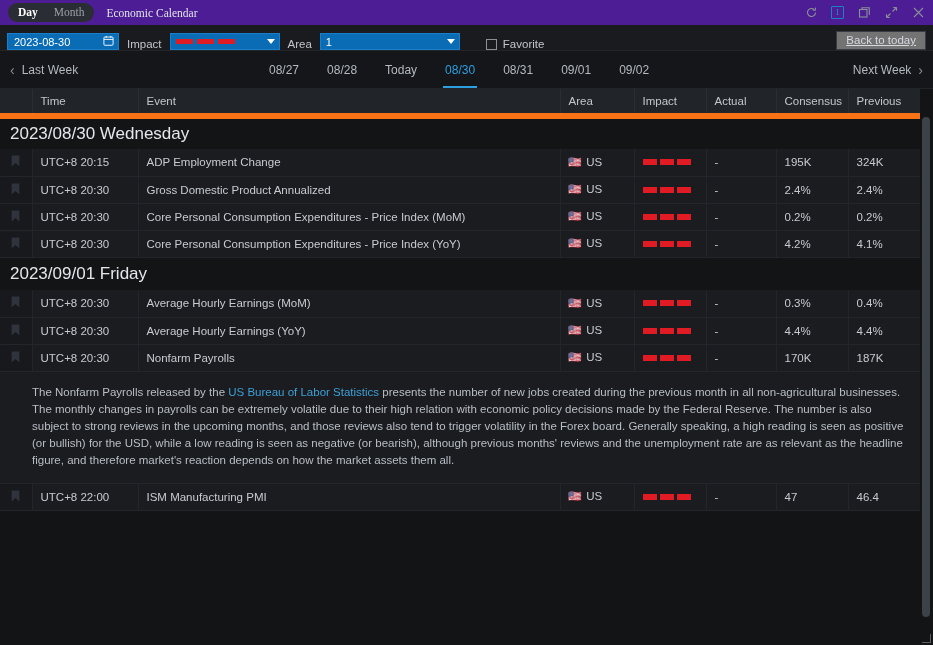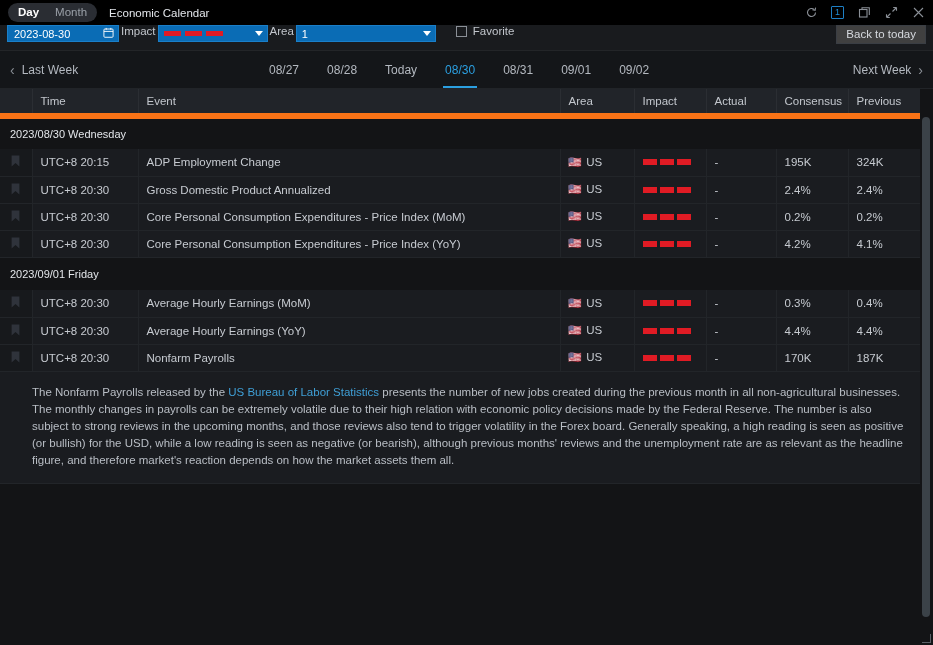--- a/index.html
+++ b/index.html
@@ -8,24 +8,25 @@
     background: #131416;
     font-family: "Liberation Sans", sans-serif;
     color: #c8cbd0;
     overflow: hidden;
   }
   body { position: relative; }
 
   
   .titlebar {
     height: 25px;
-    background: #000000;
+    background: #4c1d95;
     display: flex; align-items: center;
     padding: 0 6px 0 6px;
     position: relative;
+    font-family: Liberation Serif, serif;
   }
   .seg {
     display: flex; align-items: center;
     background: #2a2d33;
     border-radius: 11px;
     height: 19px;
     padding: 0 2px;
     margin-left: 2px;
   }
   .seg-item {
@@ -53,23 +54,23 @@
     width: 13px; height: 13px; border: 1px solid #1d7fc4;
     color: #1d8fd6; font-size: 9px; line-height: 11px;
     text-align: center; border-radius: 1px;
   }
 
   
   .filterbar {
     height: 26px;
     background: #191b1e;
     border-bottom: 1px solid #232528;
-    display: flex; align-items: flex-start;
+    display: flex; align-items: flex-end;
     padding: 0 7px;
-    gap: 2px;
+    gap: 8px;
     position: relative;
   }
   .date-input {
     width: 112px; height: 17px;
     background: #0a6cb5;
     border: 1px solid #1a7fc9;
     display: flex; align-items: center; justify-content: space-between;
     padding: 0 4px 0 6px;
     font-size: 11px; color: #ffffff;
   }
@@ -83,22 +84,22 @@
   .dd-area { width: 140px; }
   .caret { width: 0; height: 0; border-left: 4.5px solid transparent;
            border-right: 4.5px solid transparent; border-top: 5px solid #fff; }
   .bars { display: flex; gap: 4px; align-items: center; }
   .bar { width: 17px; height: 5px; background: #e01b24; }
   .chk-wrap { display: flex; align-items: center; gap: 6px; margin-left: 18px; }
   .chk { width: 11px; height: 11px; border: 1px solid #8b9097; background: transparent; }
   .btn-today {
     position: absolute; right: 7px;
     height: 19px; padding: 0 9px;
-    background: #404040; border: 1px solid #3a3e44;
-    color: #d6d9de; font-size: 11.5px; line-height: 17px;
+    background: #737373; border: 1px solid #3a3e44;
+    color: #d6d9de; font-size: 11.5px; line-height: 17px; text-decoration: underline;
   }
 
   
   .weeknav {
     height: 38px; background: #141619;
     display: flex; align-items: center;
     position: relative; padding: 0 10px;
     border-bottom: 1px solid #212428;
   }
   .wn-side { display: flex; align-items: center; gap: 7px; font-size: 12px; color: #b4b9c0; }
@@ -142,21 +143,21 @@
     border-bottom: 1px solid #222529;
     background: #1a1c20;
     white-space: nowrap; overflow: hidden; text-overflow: ellipsis;
   }
   tbody tr.ev td.cell-flag { padding: 0; text-align: center; background: #17191c; }
   tbody tr.ev td.cell-prev { border-right: none; }
   .bookmark { display: inline-block; color: #2d3139; }
 
   tr.dayhdr td {
     background: #131416; height: 33px;
-    font-size: 11px; color: #e3e6ea;
+    font-size: 17px; color: #e3e6ea;
     border-right: none; border-bottom: none; padding-left: 10px; margin-left: 44px;
   }
 
   .flagus { font-size: 11px; margin-right: 4px; }
   .impact-cell { padding: 0 8px; }
   .impact-bars { display: flex; gap: 3px; align-items: center; }
   .ibar { width: 14px; height: 6px; background: #e01b24; }
 
   tr.desc td {
     background: #1a1c20; border-right: none;
@@ -419,20 +420,38 @@
               <span class="ibar"></span>
             </span>
           </td>
           <td>-</td>
           <td>170K</td>
           <td class="cell-prev">187K</td>
         </tr>
         <tr class="desc">
           <td colspan="8"><span>The Nonfarm Payrolls released by the </span><a href="#">US Bureau of Labor Statistics</a><span> presents the number of new jobs created during the previous month in all non-agricultural businesses. The monthly changes in payrolls can be extremely volatile due to their high relation with economic policy decisions made by the Federal Reserve. The number is also subject to strong reviews in the upcoming months, and those reviews also tend to trigger volatility in the Forex board. Generally speaking, a high reading is seen as positive (or bullish) for the USD, while a low reading is seen as negative (or bearish), although previous months' reviews and the unemployment rate are as relevant as the headline figure, and therefore market's reaction depends on how the market assets them all.</span></td>
         </tr>
+        <tr class="ev">
+          <td class="cell-flag"><span class="bookmark"><svg width="9" height="12" viewBox="0 0 9 12">
+                <path d="M0.6 0.6 H8.4 V11.4 L4.5 8.1 L0.6 11.4 Z" fill="#2f333b"></path>
+              </svg></span></td>
+          <td>UTC+8 22:00</td>
+          <td>ISM Manufacturing PMI</td>
+          <td><span class="flagus">🇺🇸</span><span>US</span></td>
+          <td class="impact-cell">
+            <span class="impact-bars">
+              <span class="ibar"></span>
+              <span class="ibar"></span>
+              <span class="ibar"></span>
+            </span>
+          </td>
+          <td>-</td>
+          <td>47</td>
+          <td class="cell-prev">46.4</td>
+        </tr>
       </tbody>
   </table>
 
   <div class="sbar">
     <div class="sthumb"></div>
   </div>
 </div>
 
 <div class="resize"></div>
 

